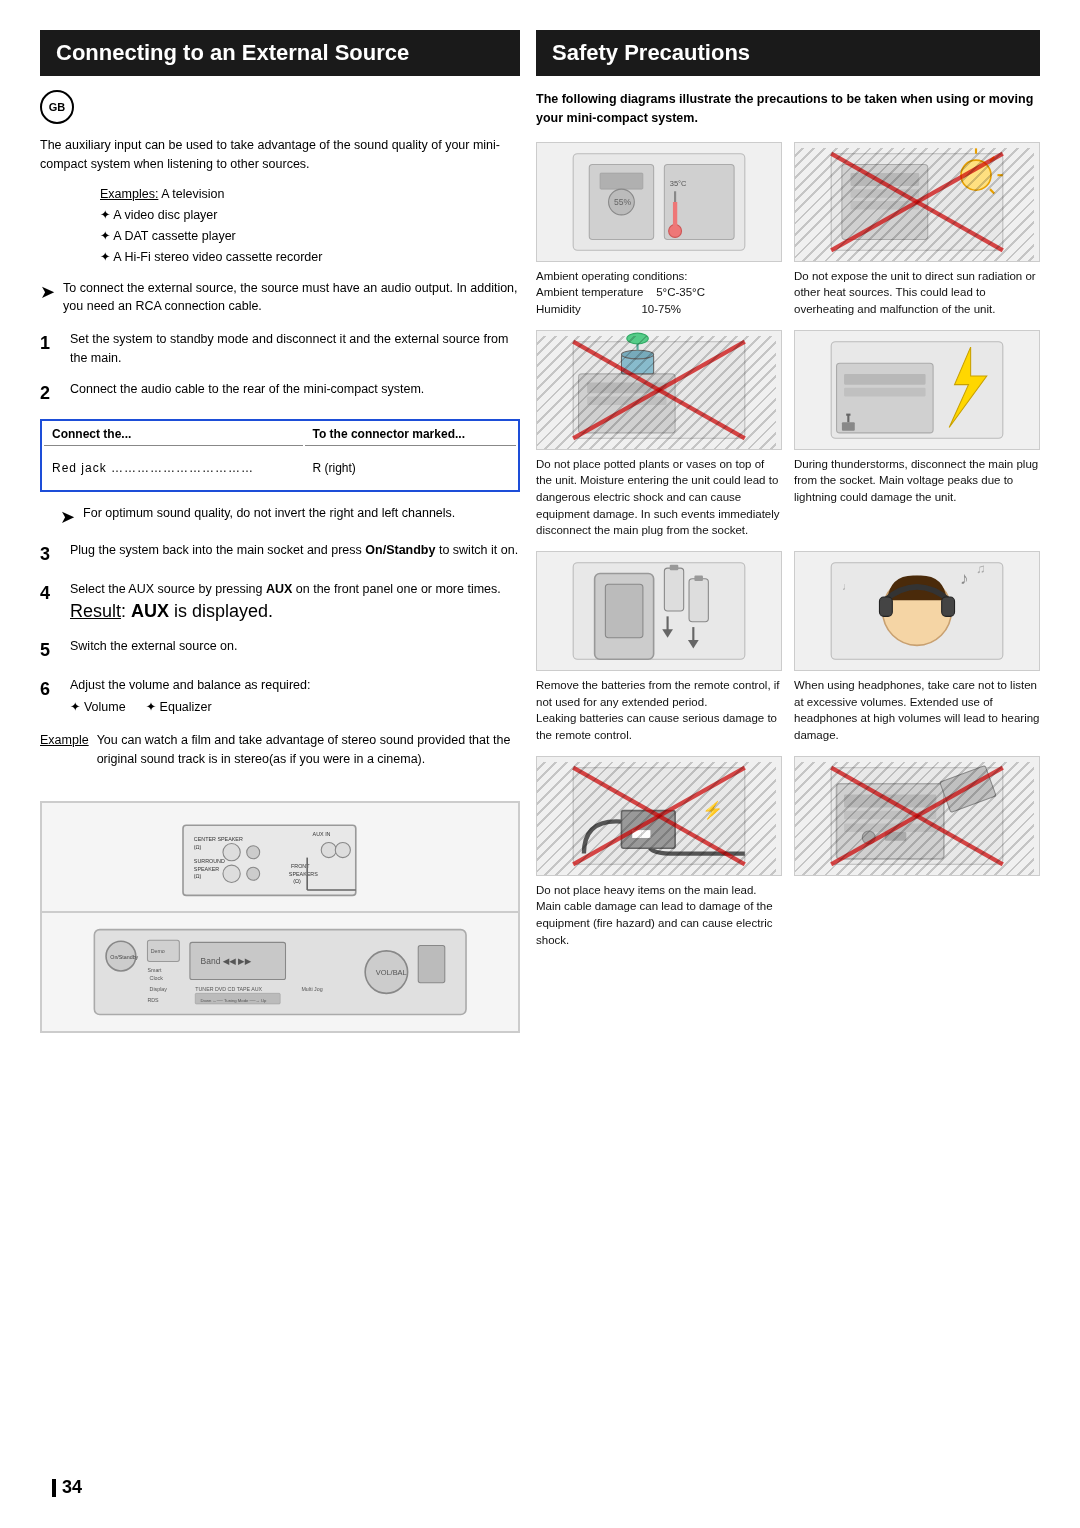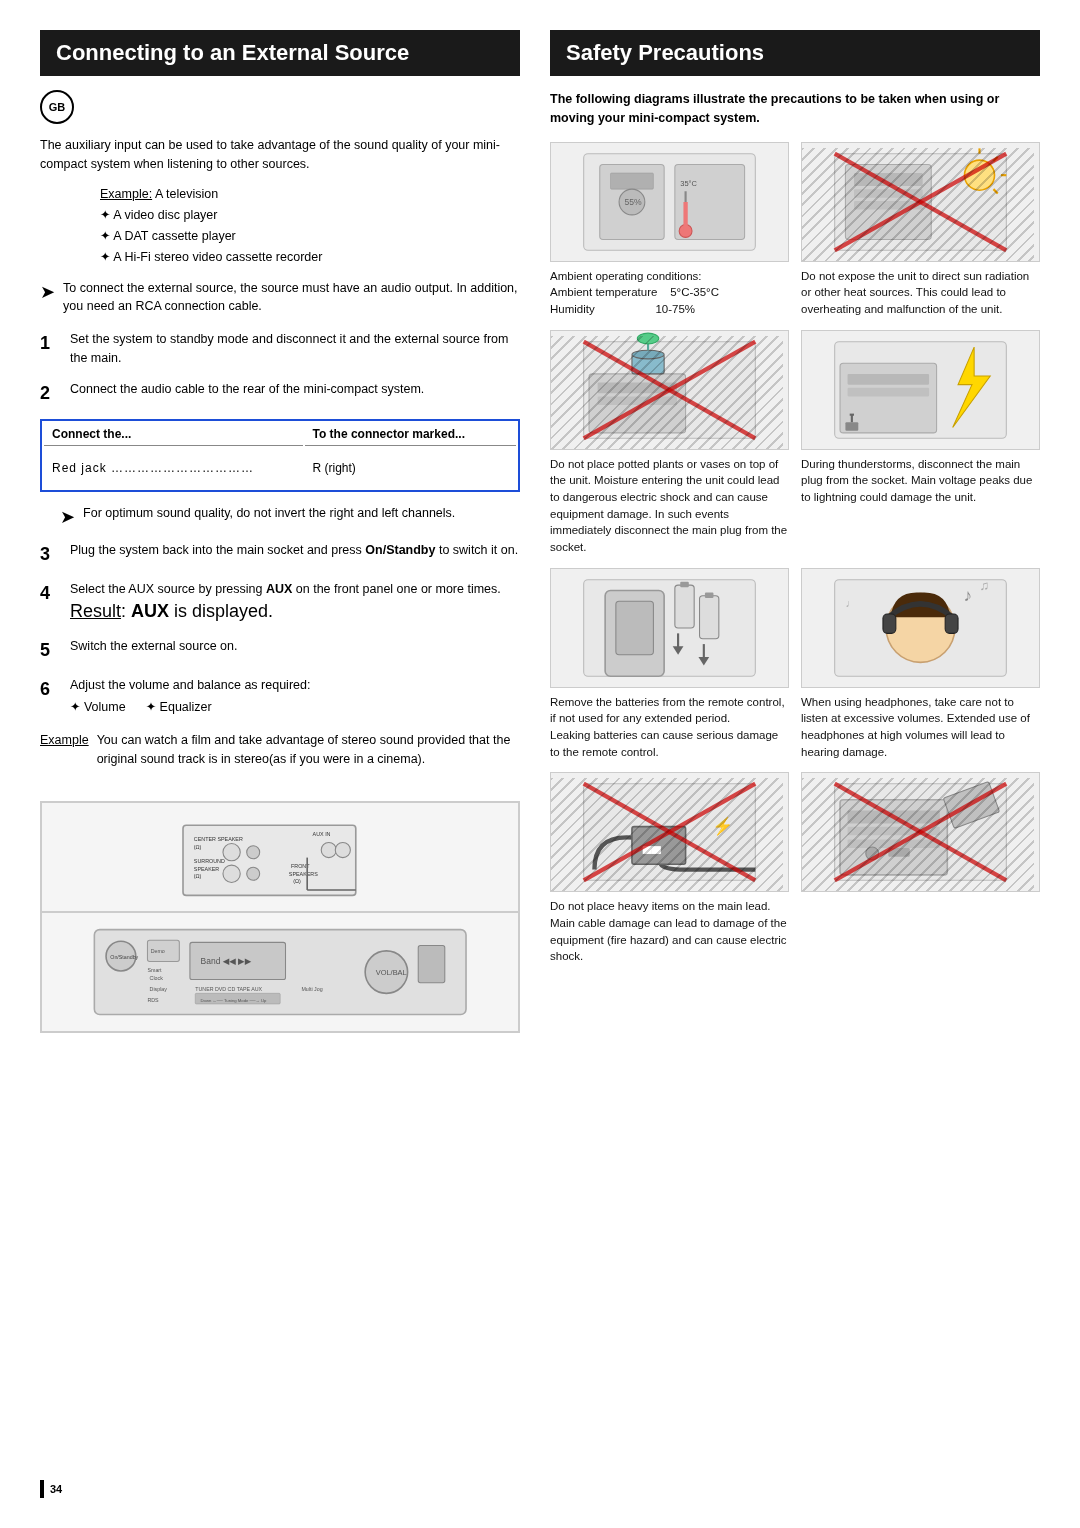--- a/index.html
+++ b/index.html
@@ -14,21 +14,21 @@
     }
     .page {
       width: 1080px;
       min-height: 1528px;
       padding: 30px 40px;
       display: flex;
       flex-direction: column;
     }
     .two-col {
       display: flex;
-      gap: 30px;
+      gap: 16px;
       flex: 1;
     }
     .left-col {
       width: 480px;
       flex-shrink: 0;
     }
     .right-col {
       flex: 1;
     }
     .section-title {
@@ -158,22 +158,22 @@
       position: relative;
     }
     .diagram-box svg {
       width: 90%;
       height: 90%;
     }
     
     .page-number {
       position: absolute;
       bottom: 30px;
-      left: 40px;
-      font-size: 11px;
+      left: 52px;
+      font-size: 18px;
       font-weight: bold;
       display: flex;
       align-items: center;
       gap: 6px;
     }
     .page-number .bar {
       width: 4px;
       height: 18px;
       background: #000;
       display: inline-block;
@@ -238,21 +238,21 @@
     <div class="left-col">
       <div class="section-title">Connecting to an External Source</div>
 
       <div class="gb-badge">GB</div>
 
       <p class="intro-text">
         <strong>The auxiliary input can be used to take advantage of the sound quality of your mini-compact system when listening to other sources.</strong>
       </p>
 
       <div class="examples-block">
-        <span class="label">Example:</span>
+        <span class="label">Examples:</span>
         <span> A television</span><br>
         <span class="item">A video disc player</span><br>
         <span class="item">A DAT cassette player</span><br>
         <span class="item">A Hi-Fi stereo video cassette recorder</span>
       </div>
 
       <div class="note-block">
         <span class="arrow-icon">➤</span>
         <span>To connect the external source, the source must have an audio output. In addition, you need an RCA connection cable.</span>
       </div>

